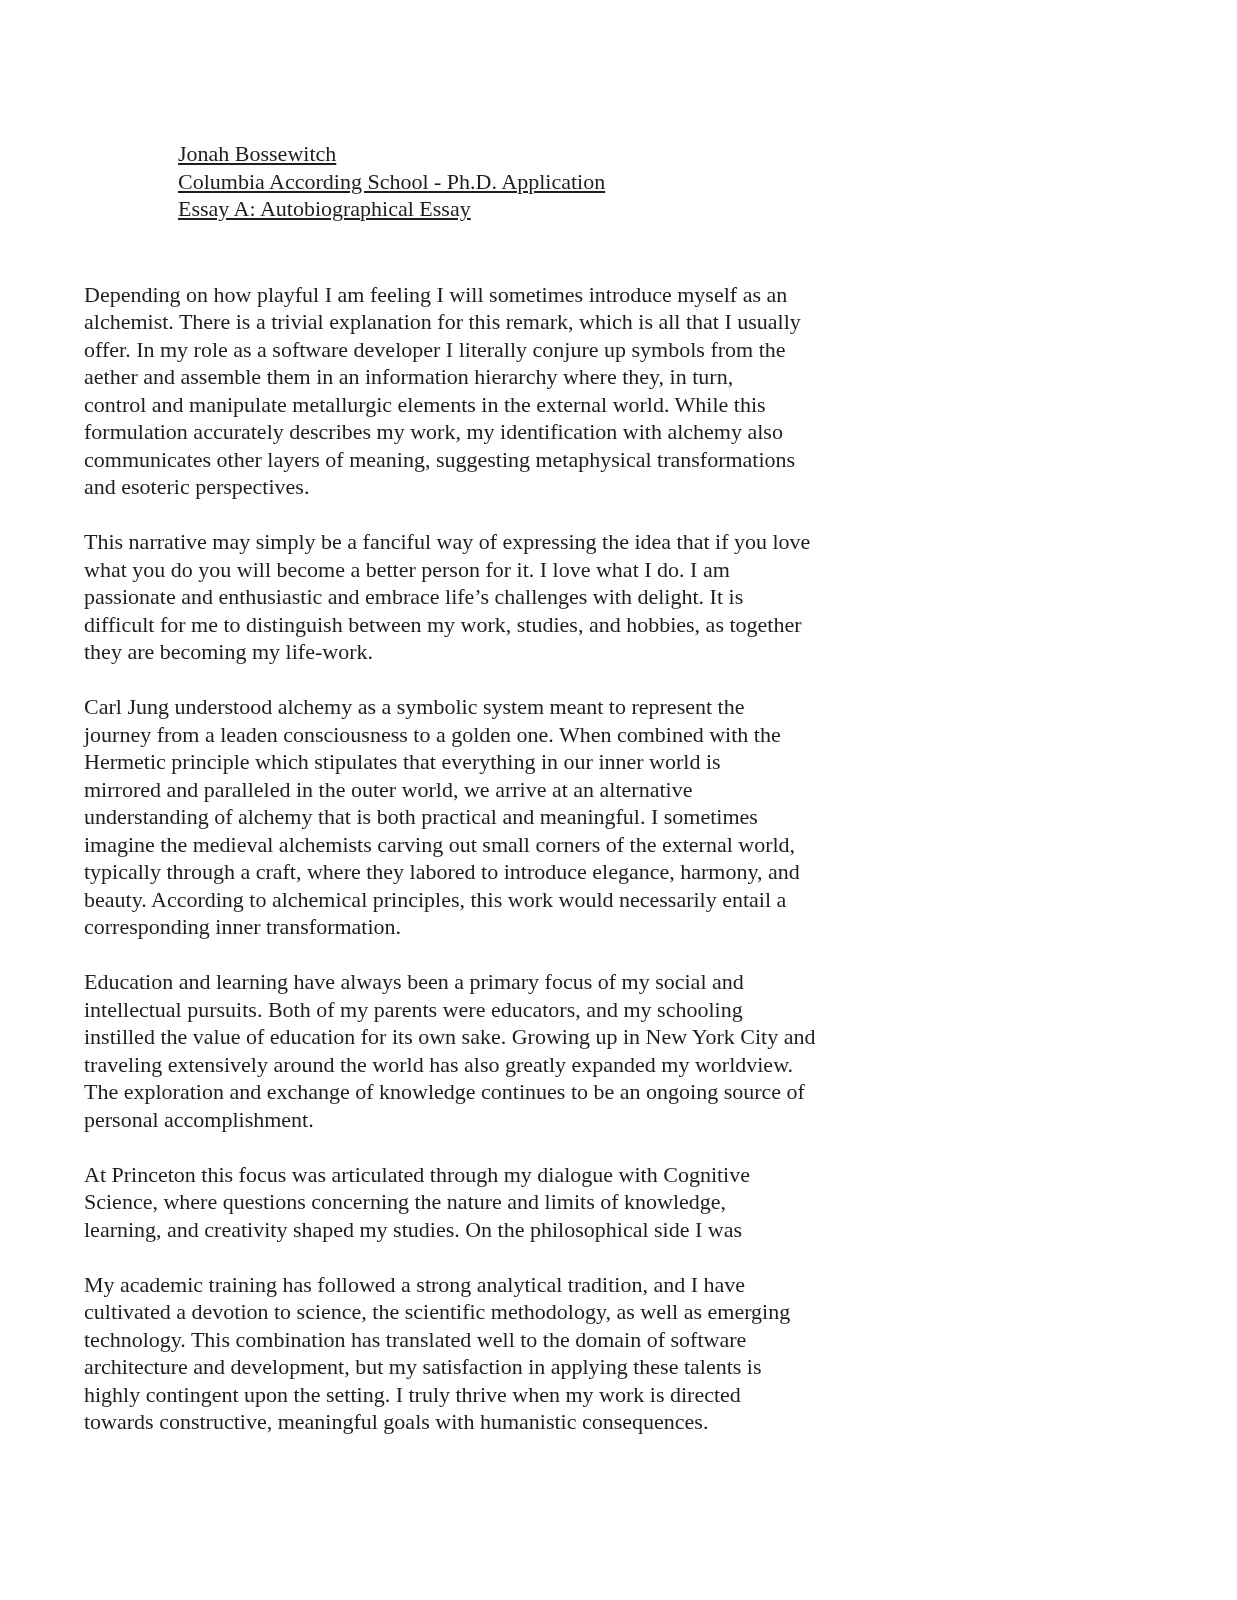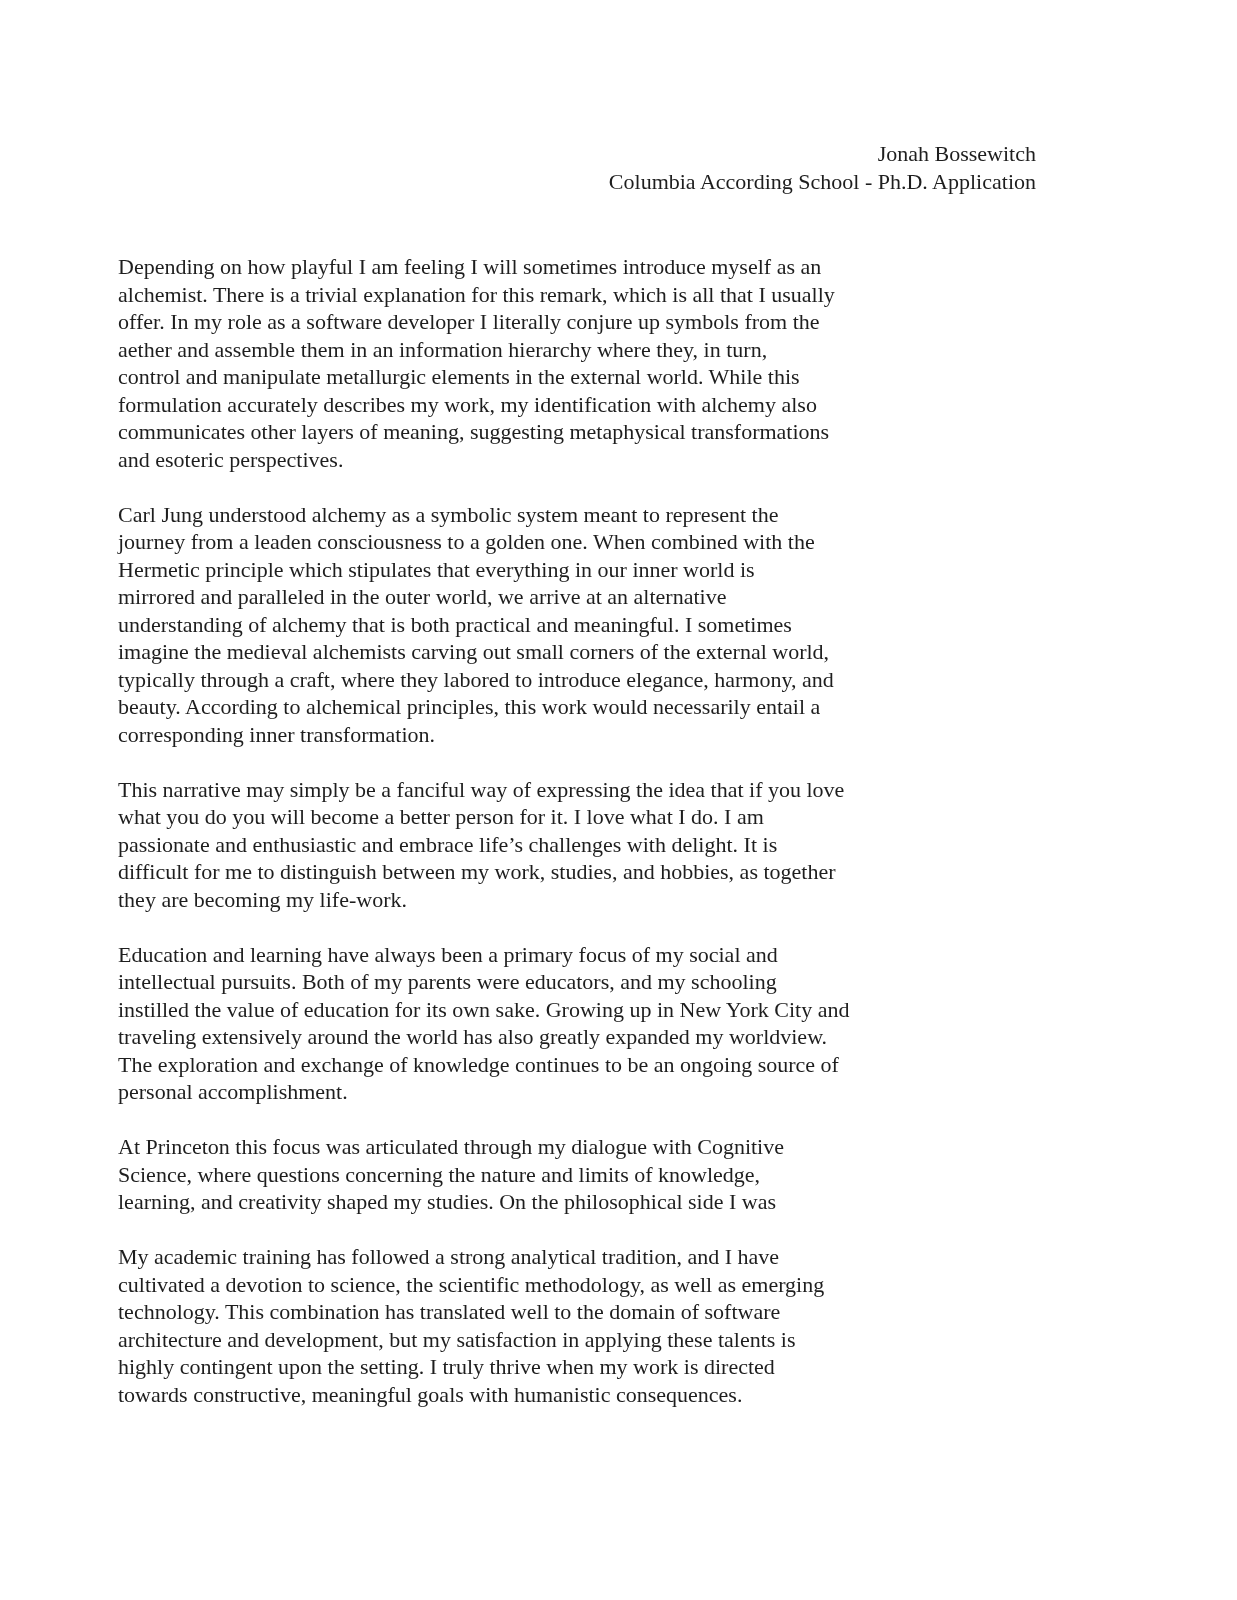--- a/index.html
+++ b/index.html
@@ -16,67 +16,68 @@
     padding-top: 140px;
     overflow: hidden;
     font-family: "Liberation Serif", "DejaVu Serif", serif;
     color: #1e1e1e;
     font-size: 22px;
     line-height: 27.5px;
   }
   .doc-header {
     margin-left: 178px;
     width: 858px;
-    text-align: right;
+    text-decoration: underline;
   }
   .doc-header div {
     white-space: pre;
   }
   .doc-body {
     margin-top: 58px;
-    margin-left: 118px;
+    margin-left: 84px;
     width: 900px;
   }
   .doc-body p {
     margin: 0 0 27.5px 0;
     white-space: pre; 
   }
 </style>
 </head>
 <body>
 
 <div class="page">
   <header class="doc-header">
     <div>Jonah Bossewitch</div>
     <div>Columbia According School - Ph.D. Application</div>
+    <div>Essay A: Autobiographical Essay</div>
   </header>
 
   <main class="doc-body">
     <p>Depending on how playful I am feeling I will sometimes introduce myself as an
 alchemist. There is a trivial explanation for this remark, which is all that I usually
 offer. In my role as a software developer I literally conjure up symbols from the
 aether and assemble them in an information hierarchy where they, in turn,
 control and manipulate metallurgic elements in the external world. While this
 formulation accurately describes my work, my identification with alchemy also
 communicates other layers of meaning, suggesting metaphysical transformations
 and esoteric perspectives.</p>
+    <p>This narrative may simply be a fanciful way of expressing the idea that if you love
+what you do you will become a better person for it. I love what I do. I am
+passionate and enthusiastic and embrace life’s challenges with delight. It is
+difficult for me to distinguish between my work, studies, and hobbies, as together
+they are becoming my life-work.</p>
     <p>Carl Jung understood alchemy as a symbolic system meant to represent the
 journey from a leaden consciousness to a golden one. When combined with the
 Hermetic principle which stipulates that everything in our inner world is
 mirrored and paralleled in the outer world, we arrive at an alternative
 understanding of alchemy that is both practical and meaningful. I sometimes
 imagine the medieval alchemists carving out small corners of the external world,
 typically through a craft, where they labored to introduce elegance, harmony, and
 beauty. According to alchemical principles, this work would necessarily entail a
 corresponding inner transformation.</p>
-    <p>This narrative may simply be a fanciful way of expressing the idea that if you love
-what you do you will become a better person for it. I love what I do. I am
-passionate and enthusiastic and embrace life’s challenges with delight. It is
-difficult for me to distinguish between my work, studies, and hobbies, as together
-they are becoming my life-work.</p>
     <p>Education and learning have always been a primary focus of my social and
 intellectual pursuits. Both of my parents were educators, and my schooling
 instilled the value of education for its own sake. Growing up in New York City and
 traveling extensively around the world has also greatly expanded my worldview.
 The exploration and exchange of knowledge continues to be an ongoing source of
 personal accomplishment.</p>
     <p>At Princeton this focus was articulated through my dialogue with Cognitive
 Science, where questions concerning the nature and limits of knowledge,
 learning, and creativity shaped my studies. On the philosophical side I was</p>
     <p>My academic training has followed a strong analytical tradition, and I have

